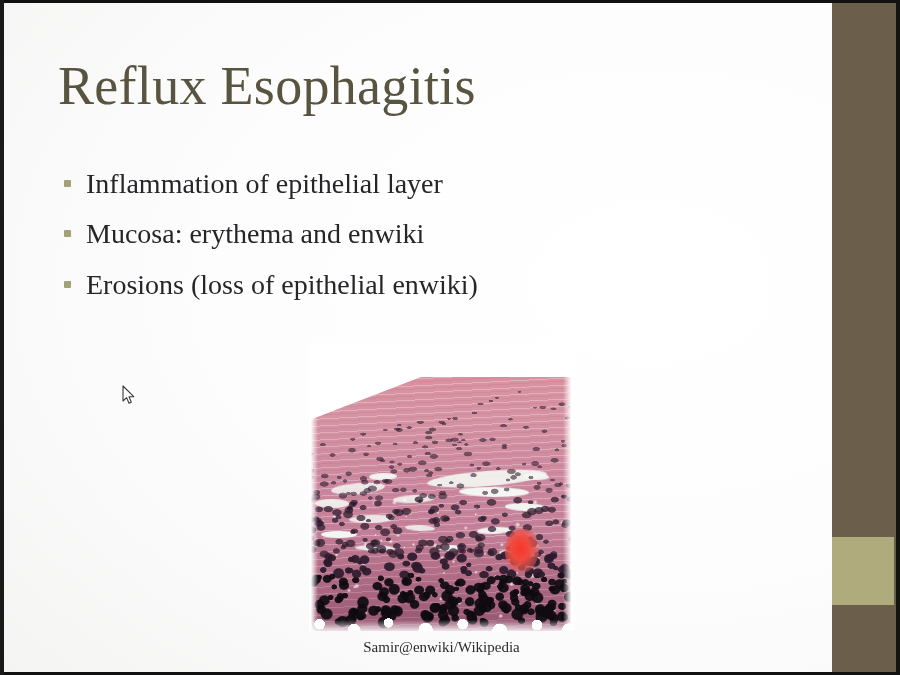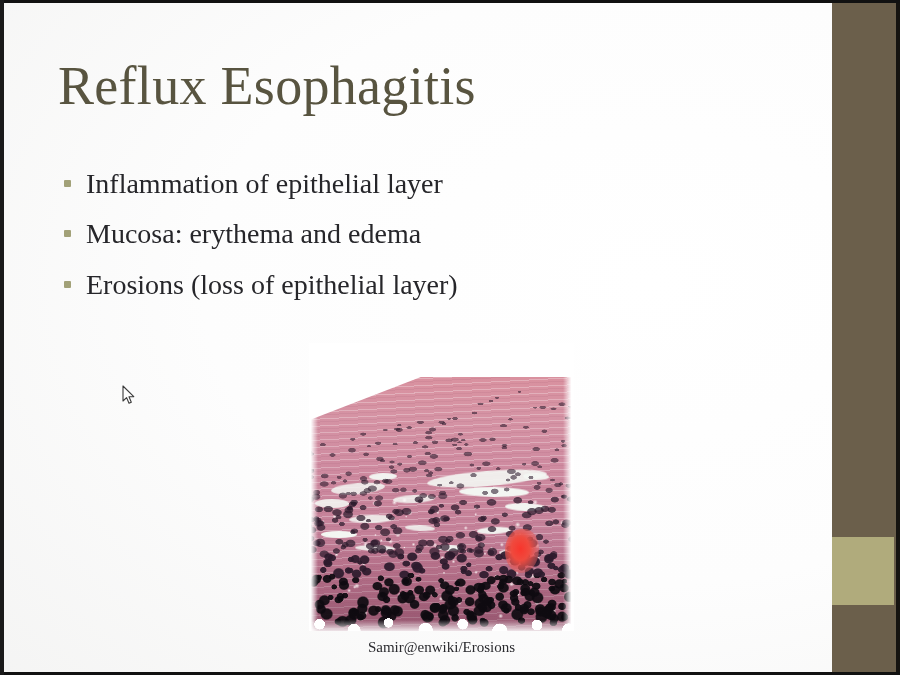--- a/index.html
+++ b/index.html
@@ -314,26 +314,26 @@
 
     <div id="bullets">
 
       <div class="bullet-row">
         <span class="bullet-dot"></span>
         <span class="bullet-text">Inflammation of epithelial layer</span>
       </div>
 
       <div class="bullet-row">
         <span class="bullet-dot"></span>
-        <span class="bullet-text">Mucosa: erythema and edema</span>
+        <span class="bullet-text">Mucosa: erythema and enwiki</span>
       </div>
 
       <div class="bullet-row">
         <span class="bullet-dot"></span>
-        <span class="bullet-text">Erosions (loss of epithelial layer)</span>
+        <span class="bullet-text">Erosions (loss of epithelial enwiki)</span>
       </div>
 
     </div>
 
     <div id="figure">
       <div id="histo" aria-label="H&amp;E histology micrograph of esophageal squamous epithelium showing inflammation and erosion">
         <div class="tissue-base"></div>
         <div class="striations"></div>
         <div class="basal-zone"></div>
         <div class="cleft" style="left: 22px; top: 140px; width: 54px; height: 11px; opacity: 0.848739; transform: rotate(-4.7deg);"></div>
@@ -355,21 +355,21 @@
         <div class="red-focus"></div>
         <div class="tissue-cut-left"></div>
         <div class="tissue-cut-topright"></div>
         <div class="tissue-top-ragged"></div>
         <div class="bottom-ragged"></div>
         <div class="left-white"></div>
         <div class="right-white"></div>
       </div>
     </div>
 
-    <div id="figure-caption">Samir@enwiki/Erosions</div>
+    <div id="figure-caption">Samir@enwiki/Wikipedia</div>
 
   </div>
 
   <div id="side-band"></div>
   <div id="side-band-accent"></div>
   <div id="side-band-edge"></div>
 
   <div class="frame-top"></div>
   <div class="frame-bottom"></div>
   <div class="frame-left"></div>

